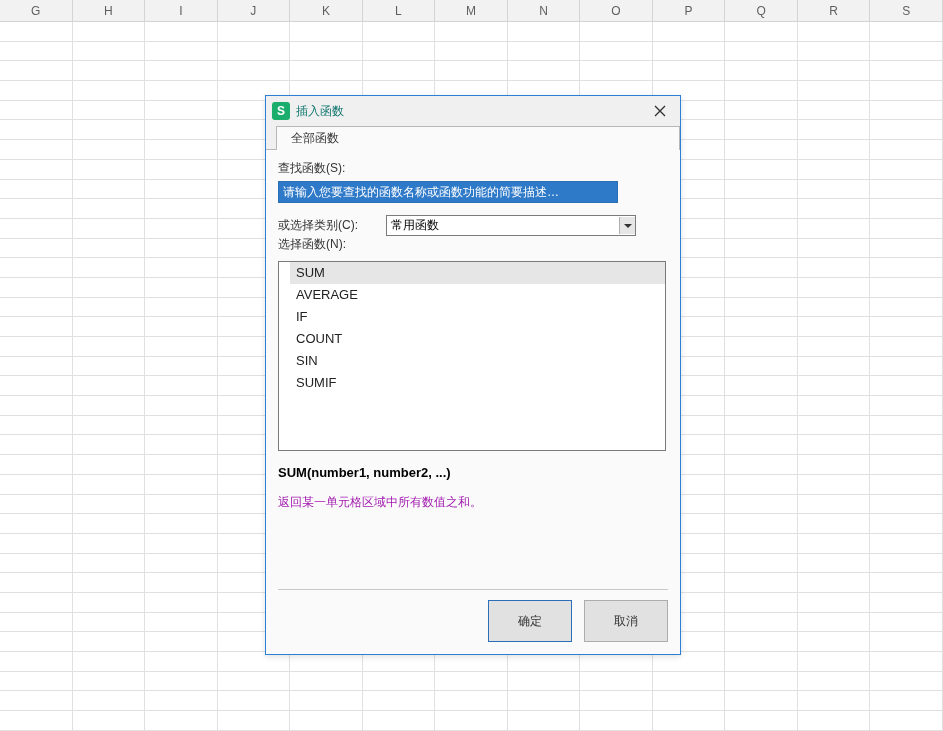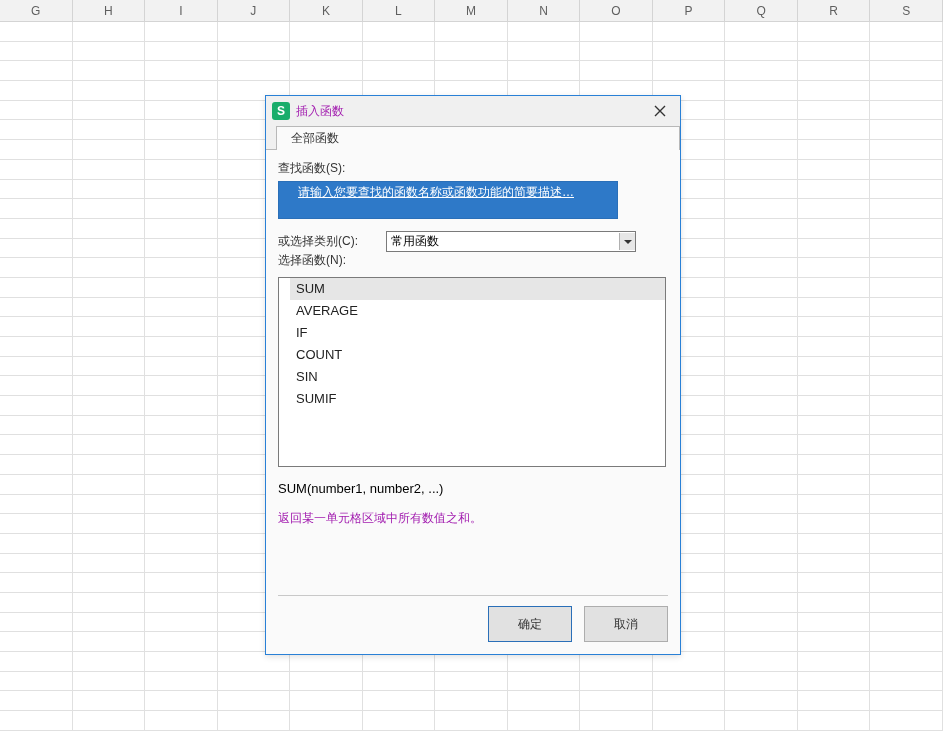--- a/index.html
+++ b/index.html
@@ -13,47 +13,47 @@
     .row div { flex: 1; border-right: 1px solid #e0e0e0; }
 
     .dialog {
       position: absolute; left: 265px; top: 95px; width: 416px; height: 560px;
       border: 1px solid #2980d6; background: #f0f0f0; box-shadow: 0 2px 6px rgba(0,0,0,.12);
       display: flex; flex-direction: column;
     }
     .titlebar { height: 30px; display: flex; align-items: center; padding: 0 6px; }
     .logo { width: 18px; height: 18px; background: #1aad6b; border-radius: 3px; display: flex; align-items: center; justify-content: center; margin-right: 6px; }
     .logo span { color: #fff; font-weight: bold; font-size: 12px; }
-    .title { flex: 1; font-size: 12px; color: #a21caf; }
+    .title { flex: 1; font-size: 12px; color: #0f766e; }
     .closebtn { width: 28px; height: 20px; display: flex; align-items: center; justify-content: center; cursor: pointer; font-size: 16px; color: #333; }
 
     .tabs { display: flex; padding-left: 10px; border-bottom: 1px solid #b8b8b8; background: #f0f0f0; height: 24px; flex-direction: column; }
     .tab { padding: 0 14px; line-height: 23px; border: 1px solid transparent; color: #333; cursor: pointer; font-size: 12px; }
     .tab.active { background: #fafafa; border: 1px solid #b8b8b8; border-bottom-color: #fafafa; margin-bottom: -1px; }
 
     .panel { flex: 1; background: #fafafa; padding: 10px 12px 0 12px; display: flex; flex-direction: column; }
     .lbl { font-size: 12px; color: #333; margin-bottom: 4px; }
-    .searchbox { width: 340px; height: 38px; border: 1px solid #2a6fb8; background: #2e79c8; color: #fff; font-size: 12px; padding: 0 19px; line-height: 20px; text-decoration: underline; }
+    .searchbox { width: 340px; height: 22px; border: 1px solid #2a6fb8; background: #2e79c8; color: #fff; font-size: 12px; padding: 0 4px; line-height: 20px; }
     .catrow { display: flex; align-items: center; margin-top: 12px; }
     .catrow .lbl { margin-bottom: 0; }
     .select { margin-left: 28px; width: 250px; height: 21px; border: 1px solid #7a7a7a; background: #fff; display: flex; align-items: center; padding: 0 4px; justify-content: space-between; font-size: 12px; cursor: pointer; }
     .sel-arrow { width: 16px; height: 17px; background: #e6e6e6; border-left: 1px solid #b0b0b0; display: flex; align-items: center; justify-content: center; margin-right: -4px; }
     .sel-arrow::after { content: ""; border: 4px solid transparent; border-top-color: #333; margin-top: 4px; }
 
     .funclist { margin-top: 4px; width: calc(100% - 2px); height: 190px; border: 1px solid #7a7a7a; background: #fff; overflow: auto; padding-left: 11px; }
     .funcitem { height: 22px; line-height: 22px; padding: 0 6px; font-size: 13px; color: #222; cursor: pointer; }
     .funcitem.selected { background: #e6e6e6; }
 
     .desc { margin-top: 14px; }
-    .sig { font-weight: normal; font-size: 13px; margin-bottom: 14px; }
+    .sig { font-weight: bold; font-size: 13px; margin-bottom: 14px; }
     .descp { font-size: 12px; color: #a21caf; }
     .hr { border-top: 1px solid #c8c8c8; margin-top: auto; }
 
     .btnrow { display: flex; justify-content: flex-end; gap: 12px; padding: 10px 12px 12px 0; background: #fafafa; }
-    .btn { width: 84px; height: 36px; border: 1px solid #adadad; background: #e1e1e1; font-size: 12px; color: #333; cursor: pointer; display: flex; align-items: center; justify-content: center; }
+    .btn { width: 84px; height: 42px; border: 1px solid #adadad; background: #e1e1e1; font-size: 12px; color: #333; cursor: pointer; display: flex; align-items: center; justify-content: center; }
     .btn.primary { border: 1px solid #2a6fb8; }
   </style>
 </head>
 <body>
 
 <div class="grid">
   <div class="colheaders" id="colheaders">
       <div>G</div>
       <div>H</div>
       <div>I</div>

